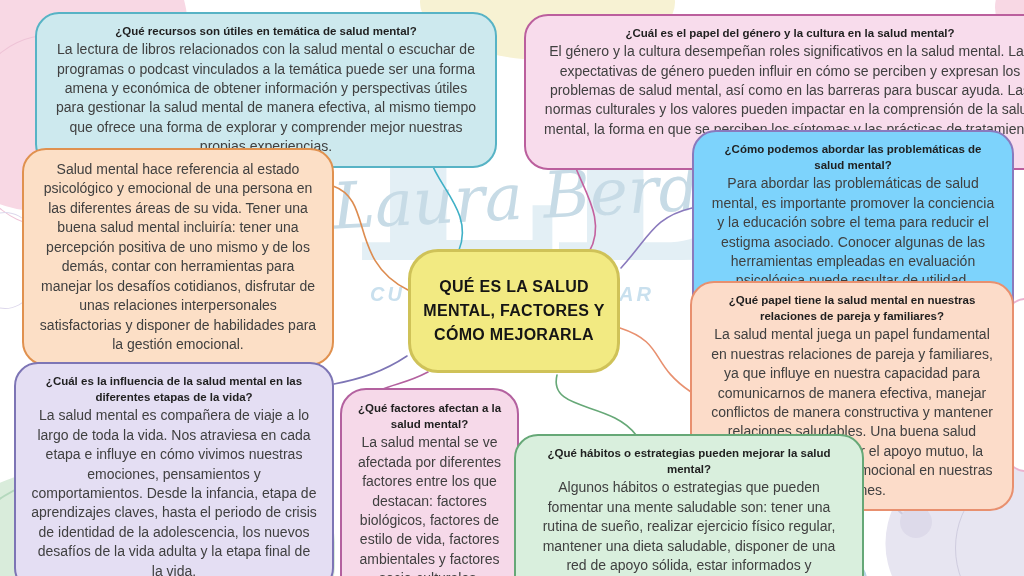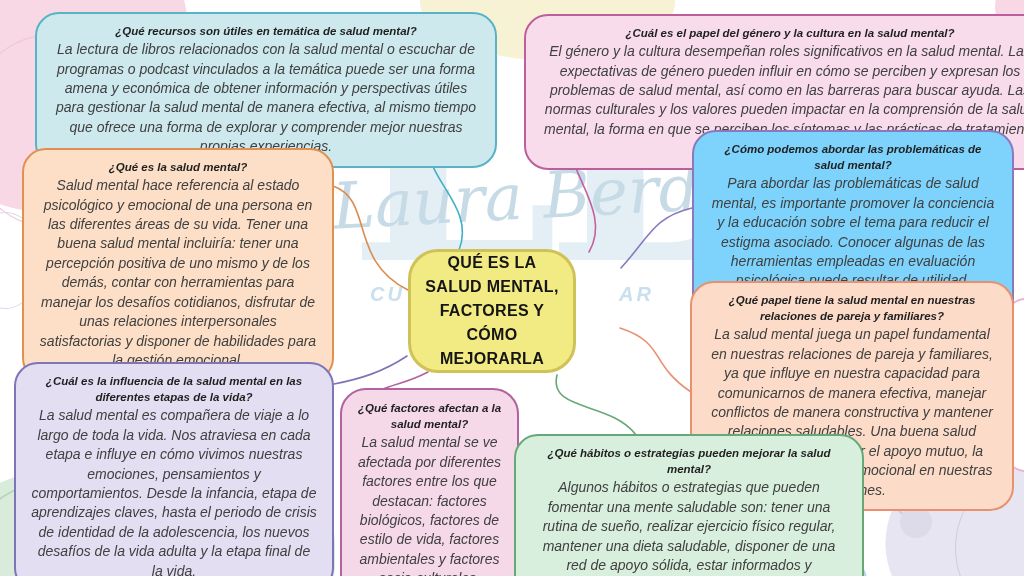--- a/index.html
+++ b/index.html
@@ -35,35 +35,35 @@
   .wm-frag{top:283px;font-size:20px;font-weight:bold;color:#c9e0ee;letter-spacing:3px;font-style:italic;}
   .wm-frag-left{left:370px;}
   .wm-frag-right{left:619px;}
   
   svg.connectors{position:absolute;left:0;top:0;z-index:2;}
   svg.connectors path{fill:none;stroke-width:1.6px;stroke-linecap:round;}
   
   .node{
     position:absolute;z-index:3;box-sizing:border-box;
     border:2px solid #999;border-radius:24px;
-    padding:9px 15px;text-align:center;color:#404040;font-style:italic;
+    padding:9px 15px;text-align:center;color:#404040;
   }
   .node-title{font-weight:bold;font-size:11.5px;line-height:1.4;color:#1f1f1f;}
   .node-body{font-size:14px;line-height:1.39;margin-top:1px;}
   #n-recursos{left:35px;top:12px;width:462px;}
   #n-genero{left:524px;top:14px;width:532px;}
   #n-que-es{left:22px;top:148px;width:312px;}
   #n-abordar{left:692px;top:130px;width:322px;}
   #n-pareja{left:690px;top:281px;width:324px;}
   #n-etapas{left:14px;top:322px;width:320px;}
   #n-factores{left:340px;top:388px;width:179px;border-radius:26px;padding:10px 8px;}
   #n-habitos{left:514px;top:434px;width:350px;}
   .center-node{
     position:absolute;z-index:4;box-sizing:border-box;
-    left:408px;top:249px;width:168px;height:124px;
+    left:408px;top:249px;width:212px;height:124px;
     border:3px solid #cfc258;border-radius:30px;
     display:flex;align-items:center;justify-content:center;
     text-align:center;font-weight:bold;font-size:16px;line-height:1.5;
     color:#151515;letter-spacing:0.3px;padding:6px 8px;
   }
 </style>
 </head>
 <body>
 
 <div class="blob blob-pink-tl"></div>
@@ -105,21 +105,20 @@
   <div class="node-title">¿Qué recursos son útiles en temática de salud mental?</div>
   <div class="node-body">La lectura de libros relacionados con la salud mental o escuchar de programas o podcast vinculados a la temática puede ser una forma amena y económica de obtener información y perspectivas útiles para gestionar la salud mental de manera efectiva, al mismo tiempo que ofrece una forma de explorar y comprender mejor nuestras propias experiencias.</div>
 </div>
 
 <div class="node" id="n-genero" style="background-color: rgb(248, 220, 236); border-color: rgb(187, 95, 157);">
   <div class="node-title">¿Cuál es el papel del género y la cultura en la salud mental?</div>
   <div class="node-body">El género y la cultura desempeñan roles significativos en la salud mental. Las expectativas de género pueden influir en cómo se perciben y expresan los problemas de salud mental, así como en las barreras para buscar ayuda. Las normas culturales y los valores pueden impactar en la comprensión de la salud mental, la forma en que se perciben los síntomas y las prácticas de tratamiento aceptables.</div>
 </div>
 
 <div class="node" id="n-que-es" style="background-color: rgb(252, 223, 198); border-color: rgb(224, 145, 79);">
-  <div class="node-title">¿Qué es la salud mental?</div>
   <div class="node-body">Salud mental hace referencia al estado psicológico y emocional de una persona en las diferentes áreas de su vida. Tener una buena salud mental incluiría: tener una percepción positiva de uno mismo y de los demás, contar con herramientas para manejar los desafíos cotidianos, disfrutar de unas relaciones interpersonales satisfactorias y disponer de habilidades para la gestión emocional.</div>
 </div>
 
 <div class="node" id="n-abordar" style="background-color: #7dd3fc; border-color: rgb(138, 122, 189);">
   <div class="node-title">¿Cómo podemos abordar las problemáticas de salud mental?</div>
   <div class="node-body">Para abordar las problemáticas de salud mental, es importante promover la conciencia y la educación sobre el tema para reducir el estigma asociado. Conocer algunas de las herramientas empleadas en evaluación psicológica puede resultar de utilidad. Además, se deben ofrecer servicios de atención accesibles y de calidad.</div>
 </div>
 
 <div class="node" id="n-pareja" style="background-color: rgb(252, 220, 201); border-color: rgb(232, 144, 111);">
   <div class="node-title">¿Qué papel tiene la salud mental en nuestras relaciones de pareja y familiares?</div>

